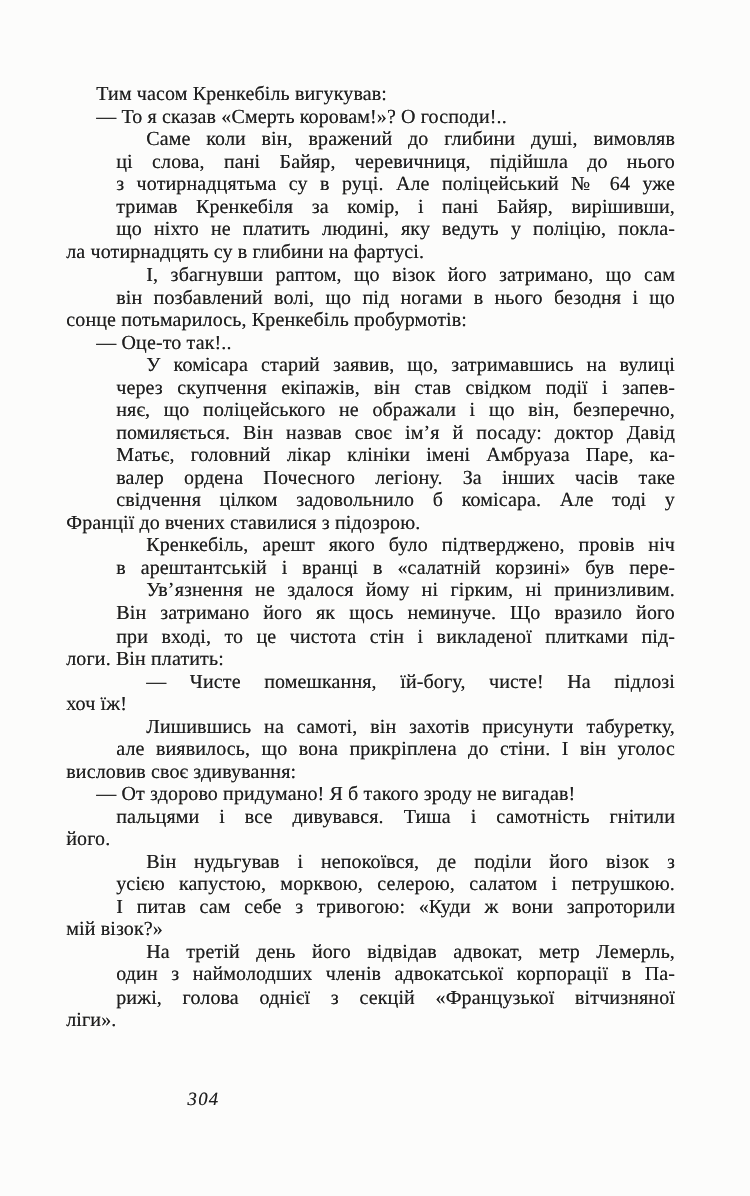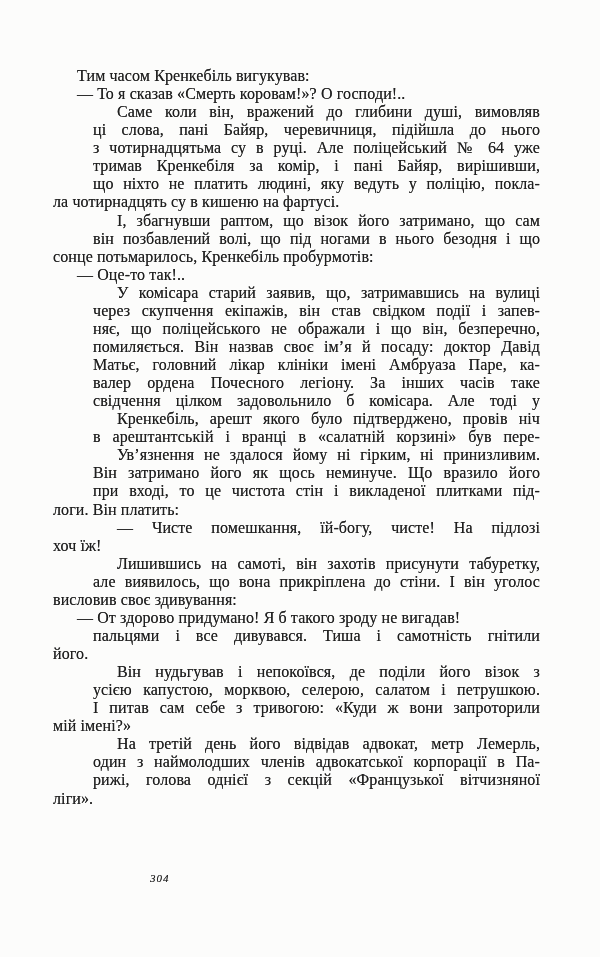--- a/index.html
+++ b/index.html
@@ -39,21 +39,21 @@
     text-align-last:justify;
     margin-left:40px;
   }
   .line.first{
     text-indent:24px;
   }
   .page-number{
     position:absolute;
     left:150px;
     top:872px;
-    font-size:11px;
+    font-size:15px;
     font-style:italic;
     letter-spacing:1px;
     text-shadow:0 0 0.4px rgba(25,25,25,0.6);
   }
 </style>
 </head>
 <body>
 
 <div class="book-page">
   <div class="text-block">
@@ -62,38 +62,39 @@
       </div>
       <div class="paragraph">
         <div class="line first">— То я сказав «Смерть коровам!»? О господи!..</div>
       </div>
       <div class="paragraph">
         <div class="line fill first">Саме коли він, вражений до глибини душі, вимовляв</div>
         <div class="line fill">ці слова, пані Байяр, черевичниця, підійшла до нього</div>
         <div class="line fill">з чотирнадцятьма су в руці. Але поліцейський № 64 уже</div>
         <div class="line fill">тримав Кренкебіля за комір, і пані Байяр, вирішивши,</div>
         <div class="line fill">що ніхто не платить людині, яку ведуть у поліцію, покла-</div>
-        <div class="line">ла чотирнадцять су в кишеню на фартусі.</div>
+        <div class="line">ла чотирнадцять су в глибини на фартусі.</div>
       </div>
       <div class="paragraph">
         <div class="line fill first">І, збагнувши раптом, що візок його затримано, що сам</div>
         <div class="line fill">він позбавлений волі, що під ногами в нього безодня і що</div>
         <div class="line">сонце потьмарилось, Кренкебіль пробурмотів:</div>
       </div>
       <div class="paragraph">
         <div class="line first">— Оце-то так!..</div>
       </div>
       <div class="paragraph">
         <div class="line fill first">У комісара старий заявив, що, затримавшись на вулиці</div>
         <div class="line fill">через скупчення екіпажів, він став свідком події і запев-</div>
         <div class="line fill">няє, що поліцейського не ображали і що він, безперечно,</div>
         <div class="line fill">помиляється. Він назвав своє ім’я й посаду: доктор Давід</div>
         <div class="line fill">Матьє, головний лікар клініки імені Амбруаза Паре, ка-</div>
         <div class="line fill">валер ордена Почесного легіону. За інших часів таке</div>
         <div class="line fill">свідчення цілком задовольнило б комісара. Але тоді у</div>
+        <div class="line">Франції до вчених ставилися з підозрою.</div>
       </div>
       <div class="paragraph">
         <div class="line fill first">Кренкебіль, арешт якого було підтверджено, провів ніч</div>
         <div class="line fill">в арештантській і вранці в «салатній корзині» був пере-</div>
       </div>
       <div class="paragraph">
         <div class="line fill first">Ув’язнення не здалося йому ні гірким, ні принизливим.</div>
         <div class="line fill">Він затримано його як щось неминуче. Що вразило його</div>
         <div class="line fill">при вході, то це чистота стін і викладеної плитками під-</div>
         <div class="line">логи. Він платить:</div>
@@ -111,21 +112,21 @@
         <div class="line first">— От здорово придумано! Я б такого зроду не вигадав!</div>
       </div>
       <div class="paragraph">
         <div class="line fill">пальцями і все дивувався. Тиша і самотність гнітили</div>
         <div class="line">його.</div>
       </div>
       <div class="paragraph">
         <div class="line fill first">Він нудьгував і непокоївся, де поділи його візок з</div>
         <div class="line fill">усією капустою, морквою, селерою, салатом і петрушкою.</div>
         <div class="line fill">І питав сам себе з тривогою: «Куди ж вони запроторили</div>
-        <div class="line">мій імені?»</div>
+        <div class="line">мій візок?»</div>
       </div>
       <div class="paragraph">
         <div class="line fill first">На третій день його відвідав адвокат, метр Лемерль,</div>
         <div class="line fill">один з наймолодших членів адвокатської корпорації в Па-</div>
         <div class="line fill">рижі, голова однієї з секцій «Французької вітчизняної</div>
         <div class="line">ліги».</div>
       </div>
     </div>
   <div class="page-number">304</div>
 </div>

